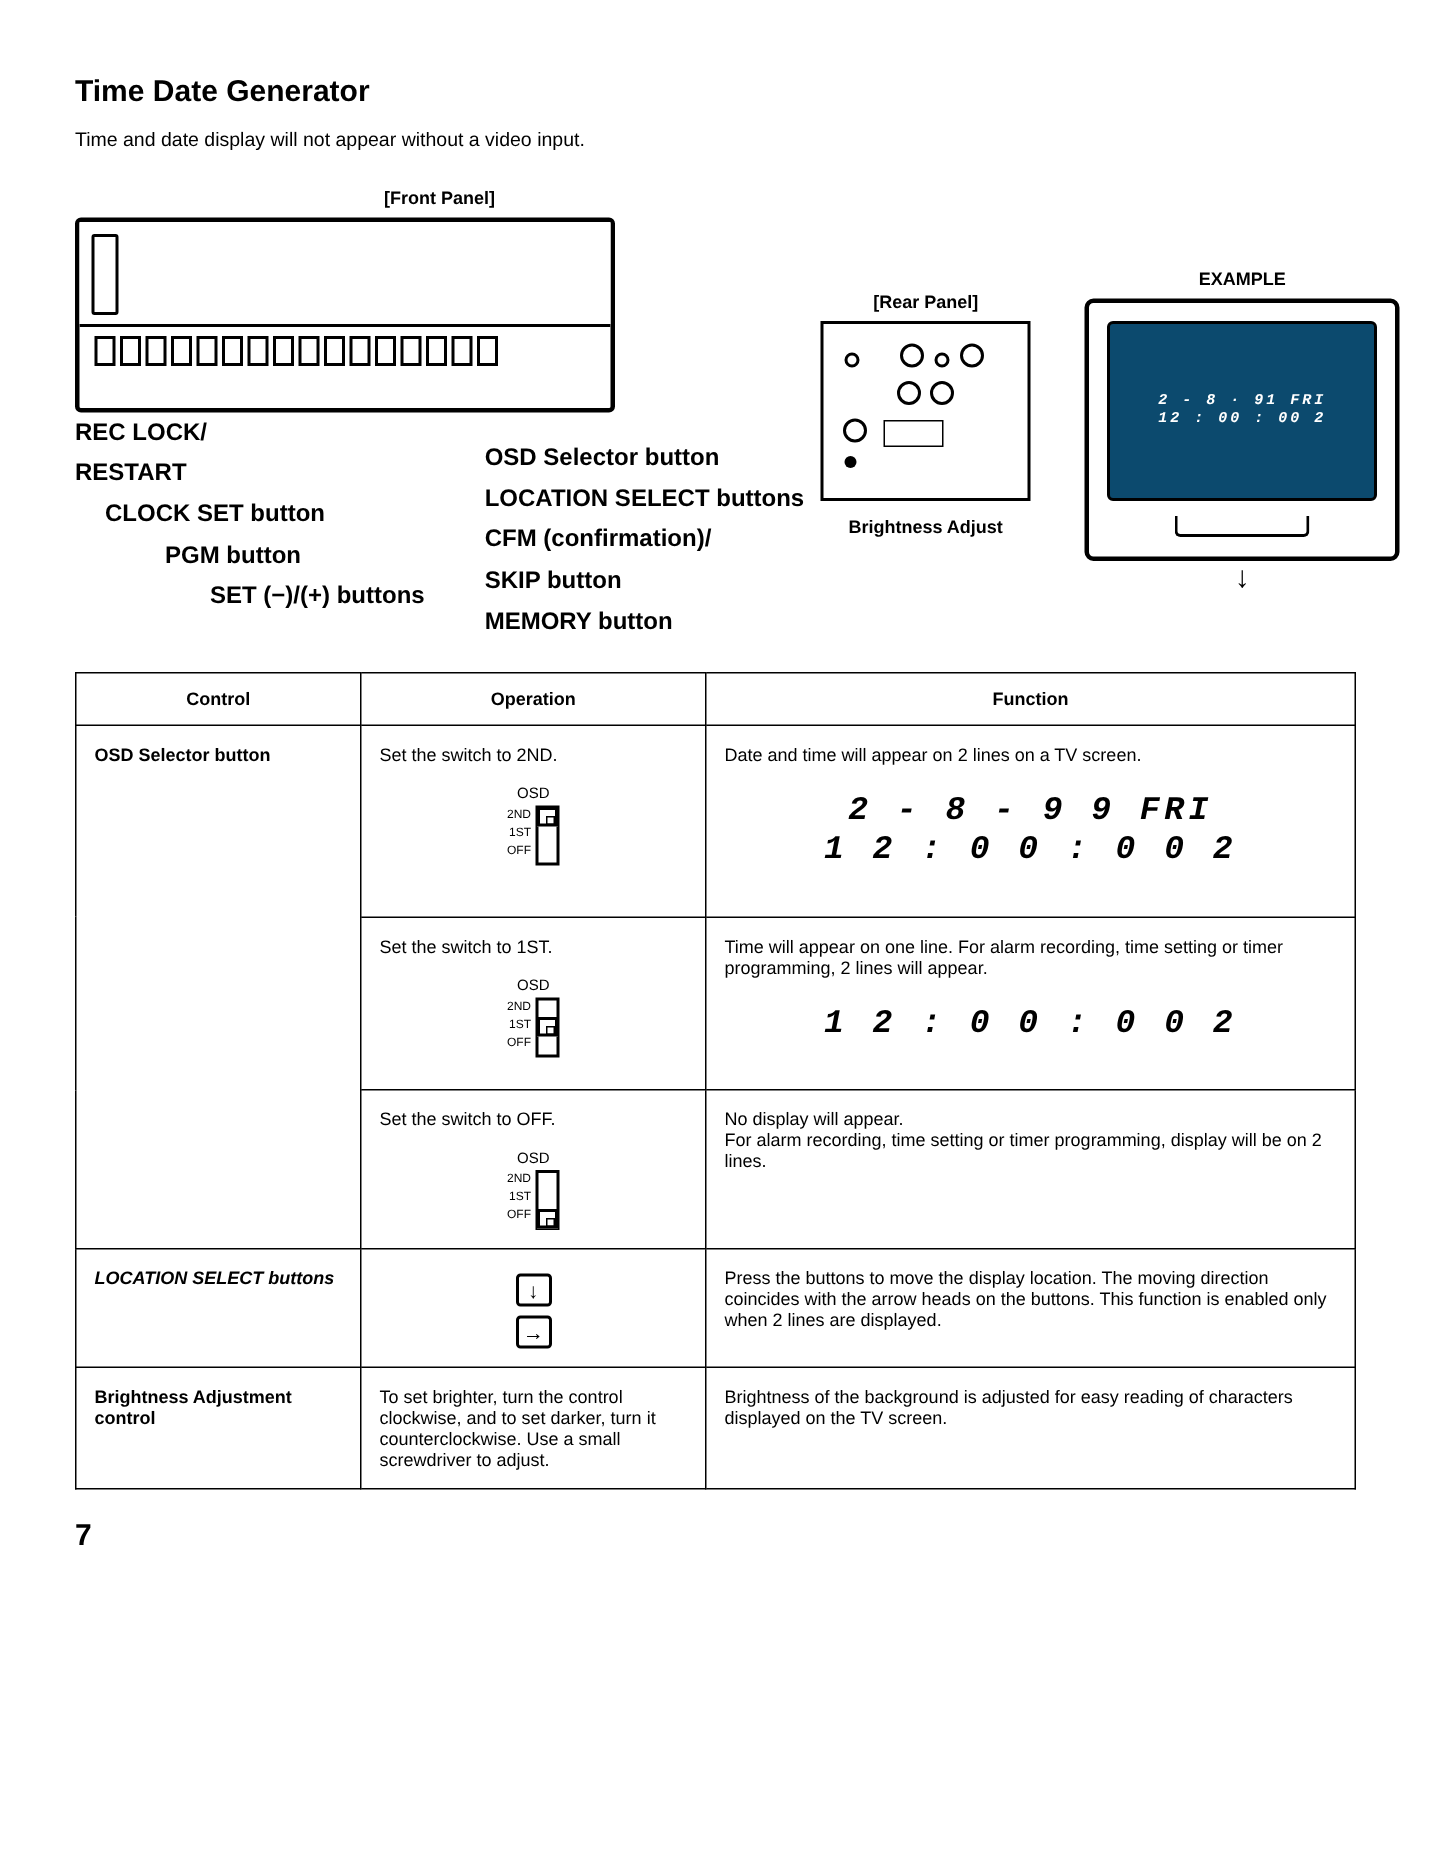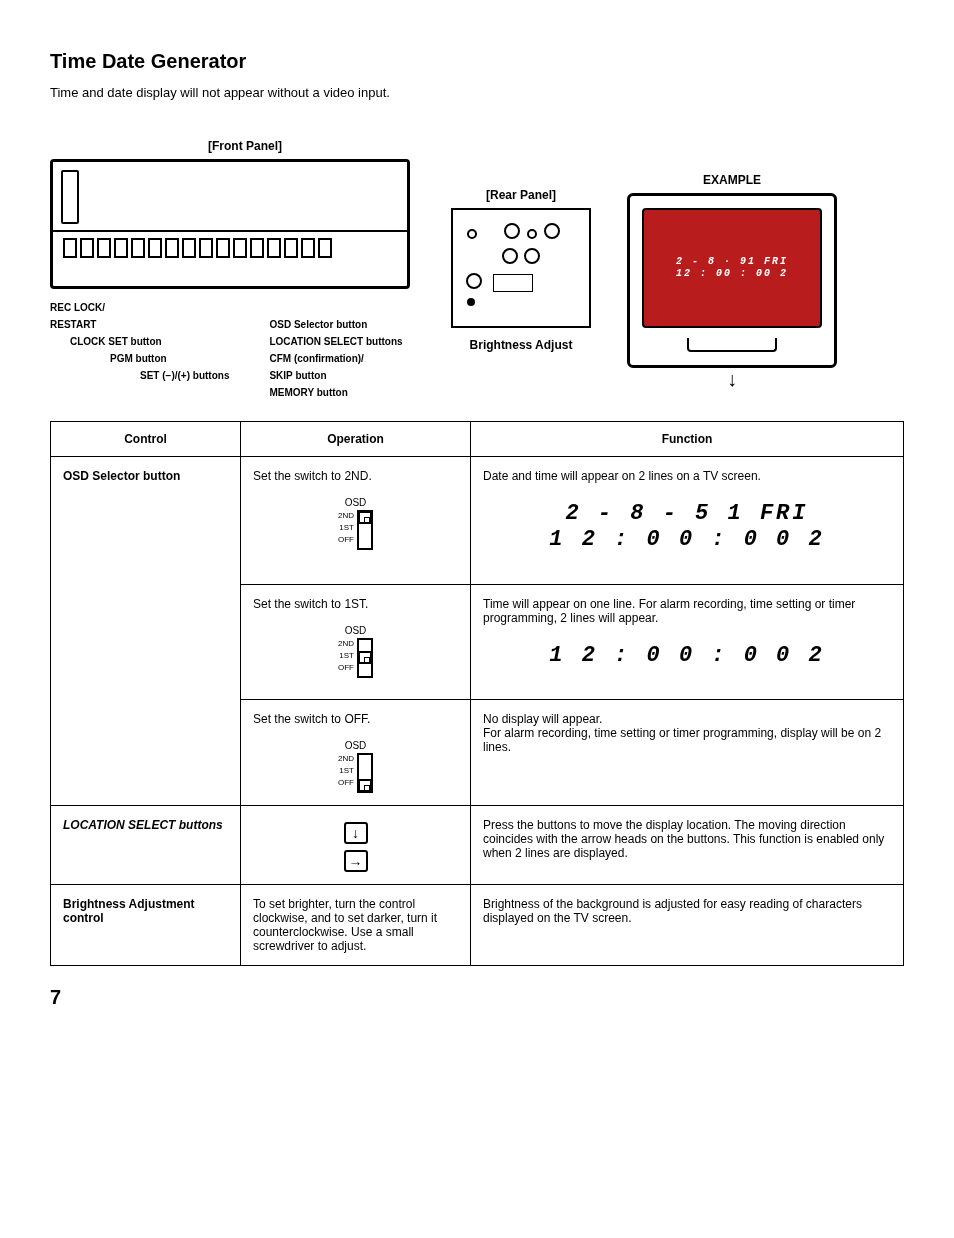--- a/index.html
+++ b/index.html
@@ -5,21 +5,21 @@
   * { box-sizing: border-box; }
   body {
     font-family: Arial, Helvetica, sans-serif;
     margin: 0;
     padding: 40px 50px 20px 50px;
     width: 954px;
     color: #000;
     font-size: 13px;
   }
   h1 { font-size: 20px; margin: 10px 0 12px 0; font-weight: bold; }
-  .subtitle { font-size: 13px; margin-bottom: 39px; }
+  .subtitle { font-size: 13px; margin-bottom: 25px; }
 
   
   .diagrams { display: flex; gap: 1px; align-items: center; margin-bottom: 20px; }
   .diag-col { display: flex; flex-direction: column; align-items: center; }
   .diag-label { font-weight: bold; font-size: 12px; margin-bottom: 6px; }
 
   .front-panel {
     width: 360px; height: 130px;
     border: 3px solid #000; border-radius: 4px;
     background: #fff; position: relative;
@@ -41,33 +41,33 @@
 
   .tv-example {
     width: 210px; height: 175px;
     border: 3px solid #000; border-radius:6px;
     background:#fff; display:flex; flex-direction:column; align-items:center;
     position: relative;
   }
   .tv-screen {
     width: 180px; height: 120px; margin-top:12px;
     border: 2px solid #000; border-radius:4px;
-    background: #b91c1c;
+    background: #0c4a6e;
     display:flex; flex-direction:column; justify-content:center; align-items:center;
     font-family: 'Courier New', monospace; font-size:10px; letter-spacing:2px; font-style:italic; color:#fff;
   }
   .tv-base { width: 90px; height:14px; border:2px solid #000; border-top:none; margin-top:10px; border-radius:0 0 4px 4px;}
   .tv-arrow { position:absolute; bottom:-26px; left:50%; transform:translateX(-50%); font-size:20px;}
 
   .legend-box {
     margin-top: 35px;
     border: 1px solid #000; padding:8px 12px; font-size:12px; width: 260px;
   }
 
-  .callouts { font-size:10px; font-weight:bold; margin-top:10px; line-height:1.7; }
+  .callouts { font-size:16px; font-weight:bold; line-height:1.7; }
   .col { display:flex; flex-direction:column; }
   .col span { white-space:nowrap; }
   .indent1{ padding-left:0px;}
   .indent2{ padding-left:20px;}
   .indent3{ padding-left:60px;}
   .indent4{ padding-left:90px;}
 
   
   table.controls {
     width: 100%; border-collapse: collapse; 
@@ -211,21 +211,21 @@
             </div>
             <div class="track">
                 <div class="nub pos-2nd"></div>
               </div>
           </div>
         </div>
       </td>
       <td>
         <div>Date and time will appear on 2 lines on a TV screen.</div>
         <div class="seg">
-          <div>2 -  8 - 5 1   FRI</div>
+          <div>2 -  8 - 9 9   FRI</div>
           <div>1 2 : 0 0 : 0 0     2</div>
         </div>
       </td>
     </tr>
 
     <tr>
       <td class="op">
         <div>Set the switch to 1ST.</div>
         <div class="osd-switch">
           <div class="lab">OSD</div>

